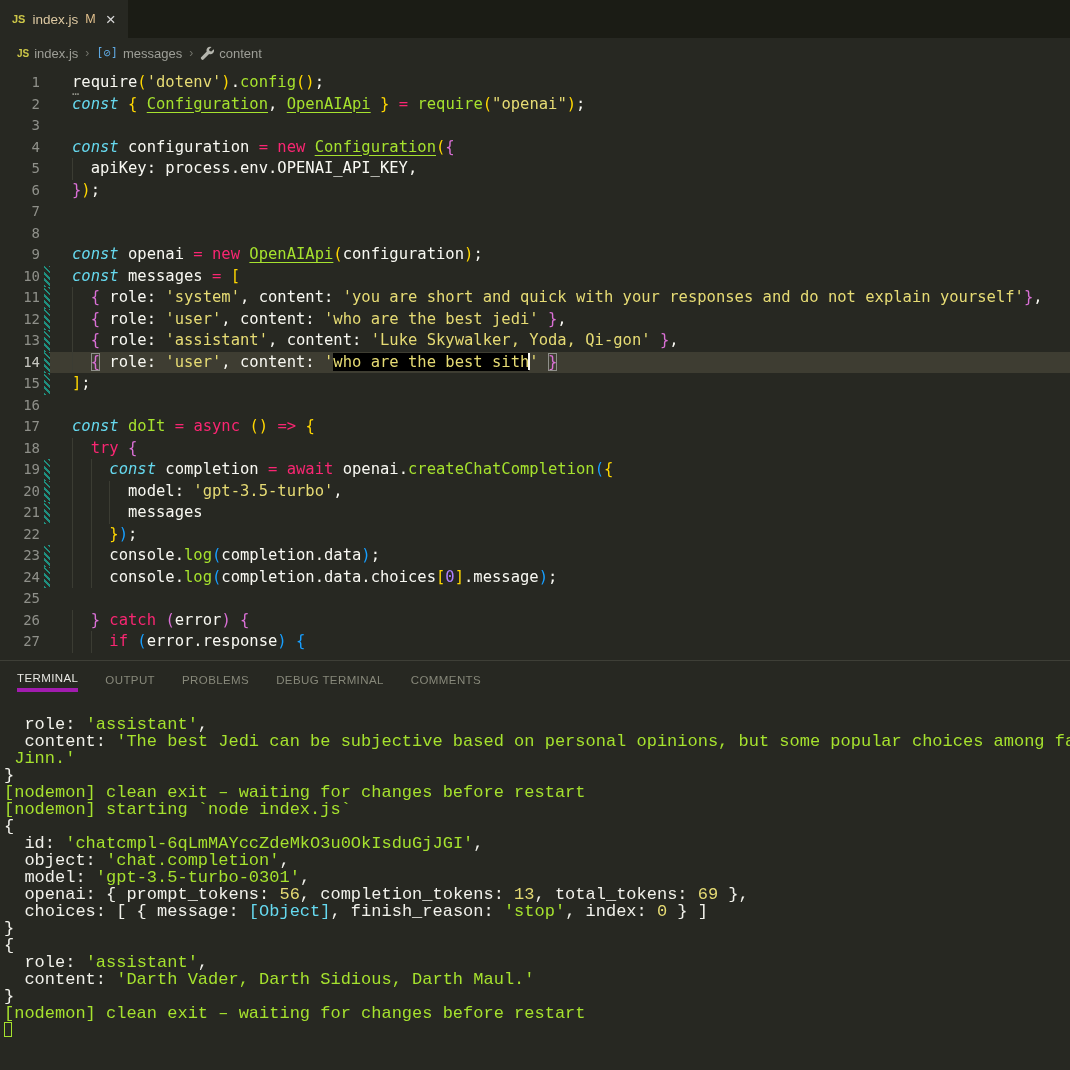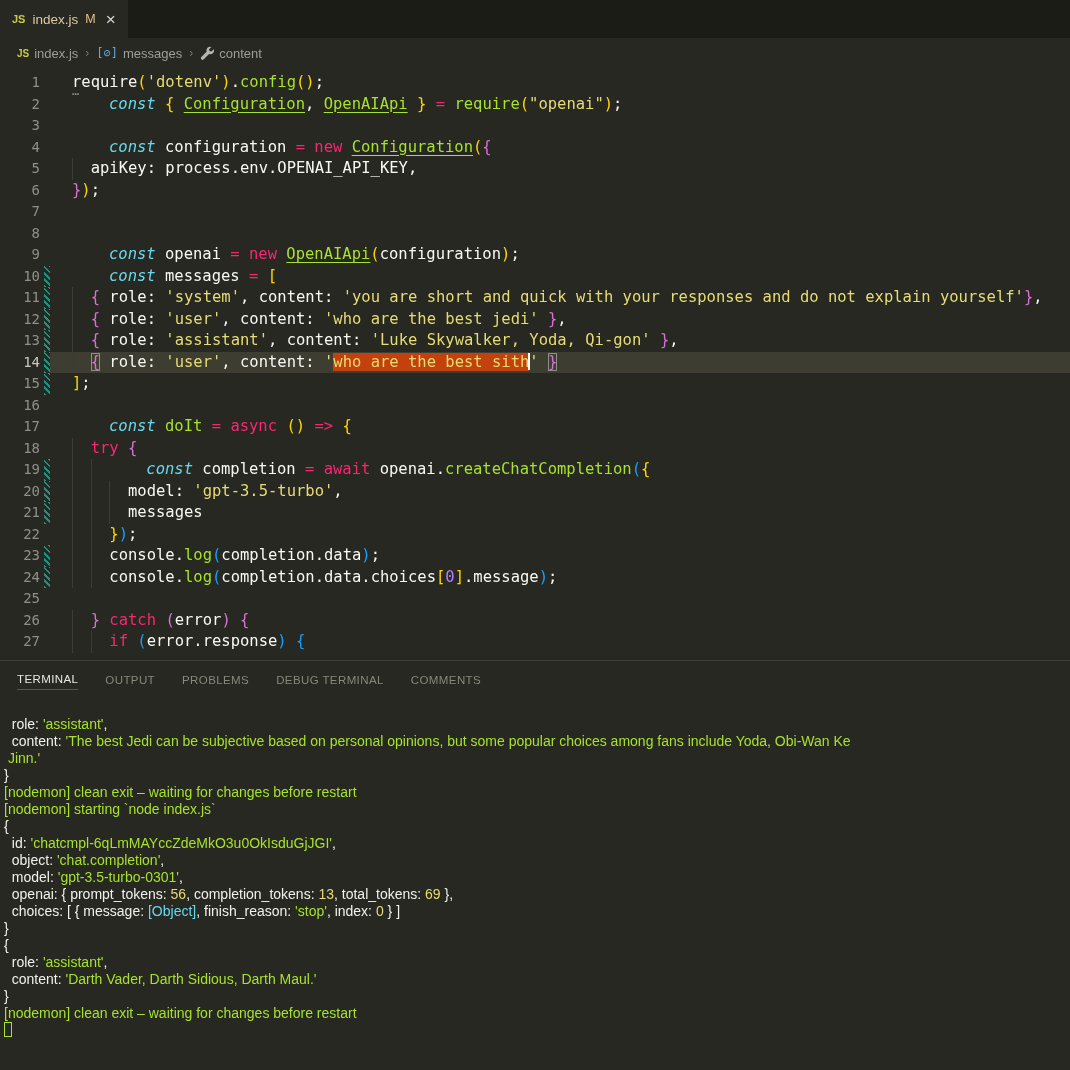--- a/index.html
+++ b/index.html
@@ -29,40 +29,40 @@
   .cl { display:flex; height:21.5px; line-height:21.5px; white-space:pre; }
   .ln { width:40px; text-align:right; color:#8F908A; font-size:14px; flex-shrink:0; user-select:none; }
   .mk { width:6px; margin-left:4px; flex-shrink:0; }
   .mk.on { background:repeating-linear-gradient(45deg,#1f9080 0 2px,rgba(0,0,0,0) 2px 4.5px); }
   .lc { flex:1; padding-left:22px; position:relative; color:#F8F8F2; }
   .cl.hl .lc { background:#3E3D32; }
   .cl.hl .ln { color:#c8c8c2; }
   .guide { position:absolute; top:0; bottom:0; width:1px; background:#3b3c33; }
   .tk.fg  { color:#F8F8F2; }
   .tk.kw  { color:#F92672; }
-  .tk.st  { color:#66D9EF; font-style:italic;margin-left:37px; }
+  .tk.st  { color:#66D9EF; font-style:italic; }
   .tk.str { color:#E6DB74; }
   .tk.fn  { color:#A6E22E;margin-top:44px; }
   .tk.fnU { color:#A6E22E; text-decoration:underline; text-underline-offset:3px; }
   .tk.num { color:#AE81FF; }
   .tk.b1  { color:#FFD700; }
   .tk.b2  { color:#DA70D6; }
   .tk.b3  { color:#179FFF; }
   .tk.box { outline:1px solid #8F908A; outline-offset:-1px; }
-  .tk.sel { background:#c2410c; }
+  .tk.sel { background:#000000; }
   .caret  { display:inline-block; width:2px; height:17px; background:#f8f8f0; vertical-align:-3px; margin:0 -1px; }
   .dots { position:absolute; left:22px; bottom:-9px; color:#94958b; font-size:12px; letter-spacing:1px; }
 
   
   .panel { flex:1; border-top:1px solid #3e3f37; background:#272822; display:flex; flex-direction:column; overflow:hidden; }
   .panel-tabs { height:37px; display:flex; align-items:center; gap:27px; padding-left:17px; flex-shrink:0; }
   .ptab { font-size:11.5px; letter-spacing:0.4px; color:#87887a; cursor:pointer; padding:4px 0; }
-  .ptab.active { color:#e8e8e3; border-bottom:1px solid #a21caf; }
-  .terminal { flex:1; padding:18px 4px 0 4px; overflow:hidden; font-family:Liberation Sans, sans-serif;
-              font-size:14px; cursor:text; }
+  .ptab.active { color:#e8e8e3; border-bottom:4px solid #a21caf; }
+  .terminal { flex:1; padding:18px 4px 0 4px; overflow:hidden; font-family:Liberation Mono, monospace;
+              font-size:17px; cursor:text; }
   .trow { height:17px; line-height:17px; white-space:pre; }
   .tk.tfg { color:#f1f1eb; }
   .tk.tgrn { color:#A6E22E; }
   .tk.tyel { color:#E6DB74; }
   .tk.tcyn { color:#66D9EF; }
   .tcursor { display:inline-block; width:8px; height:15px; border:1px solid #A6E22E; vertical-align:-2px; }
 </style>
 </head>
 <body>
 

